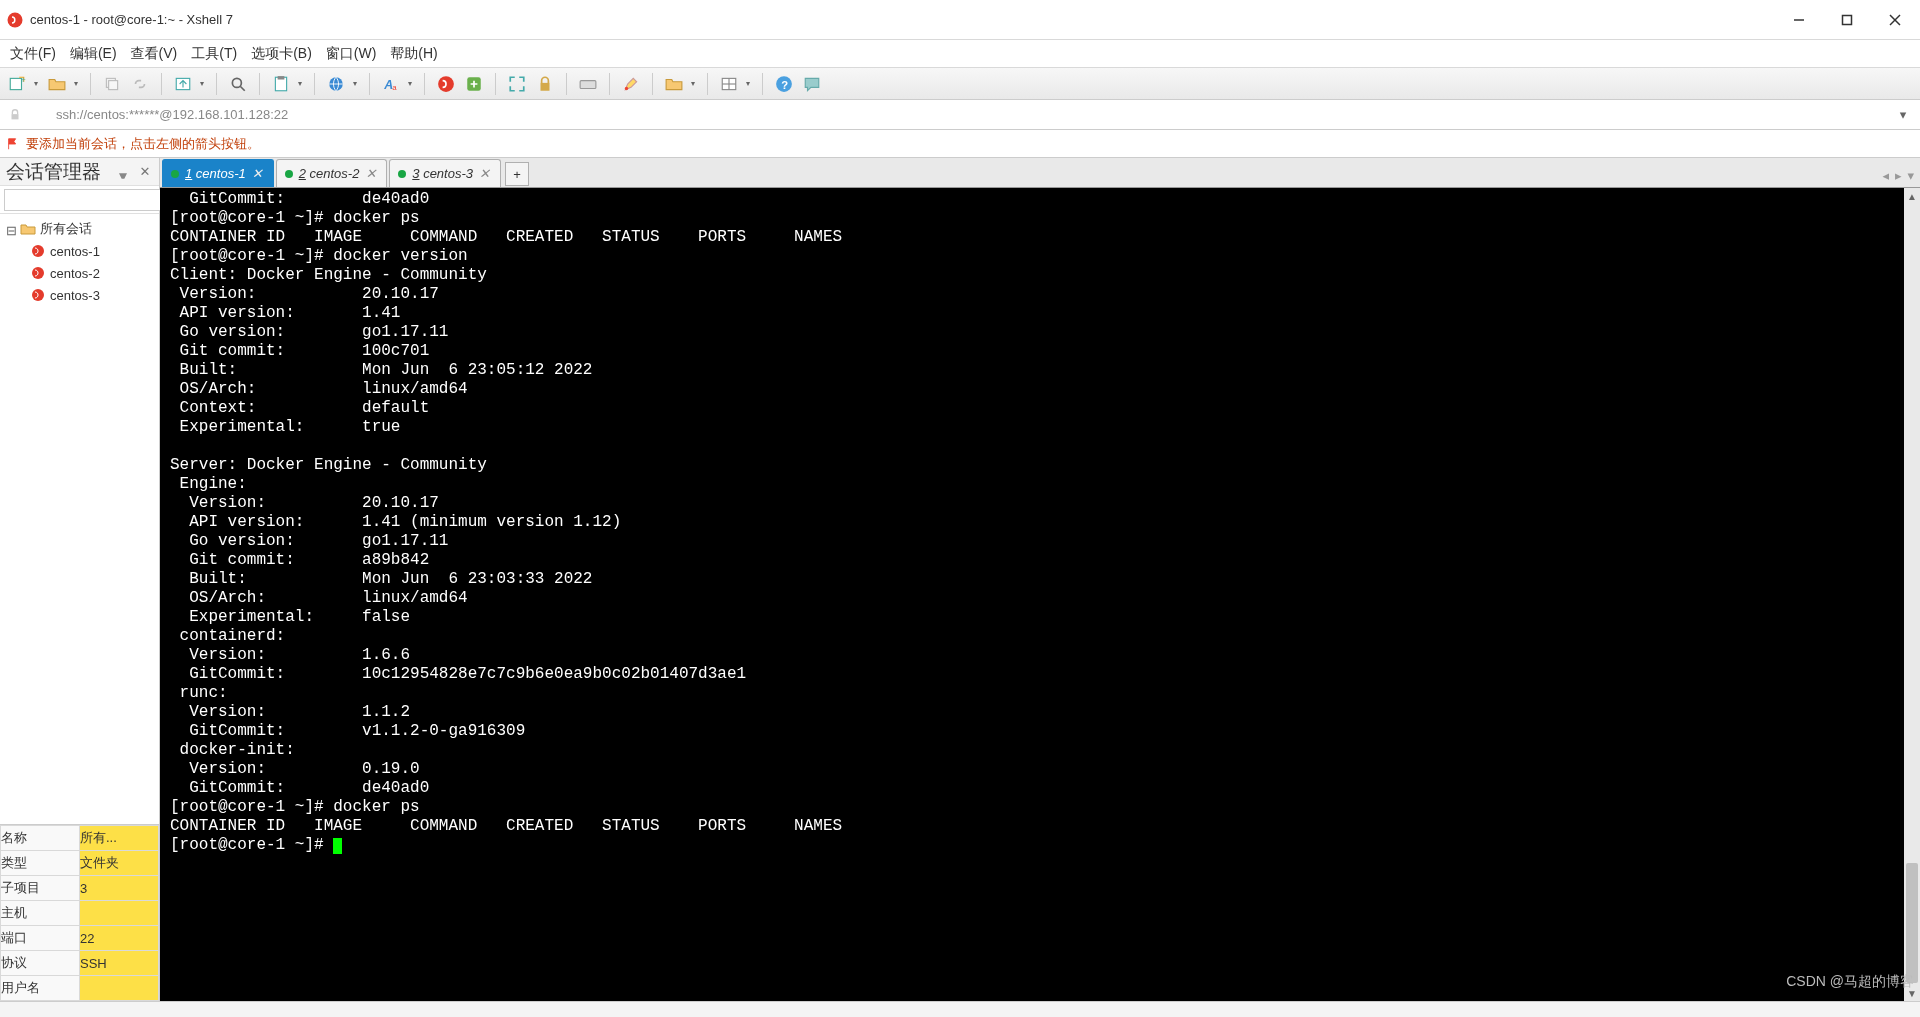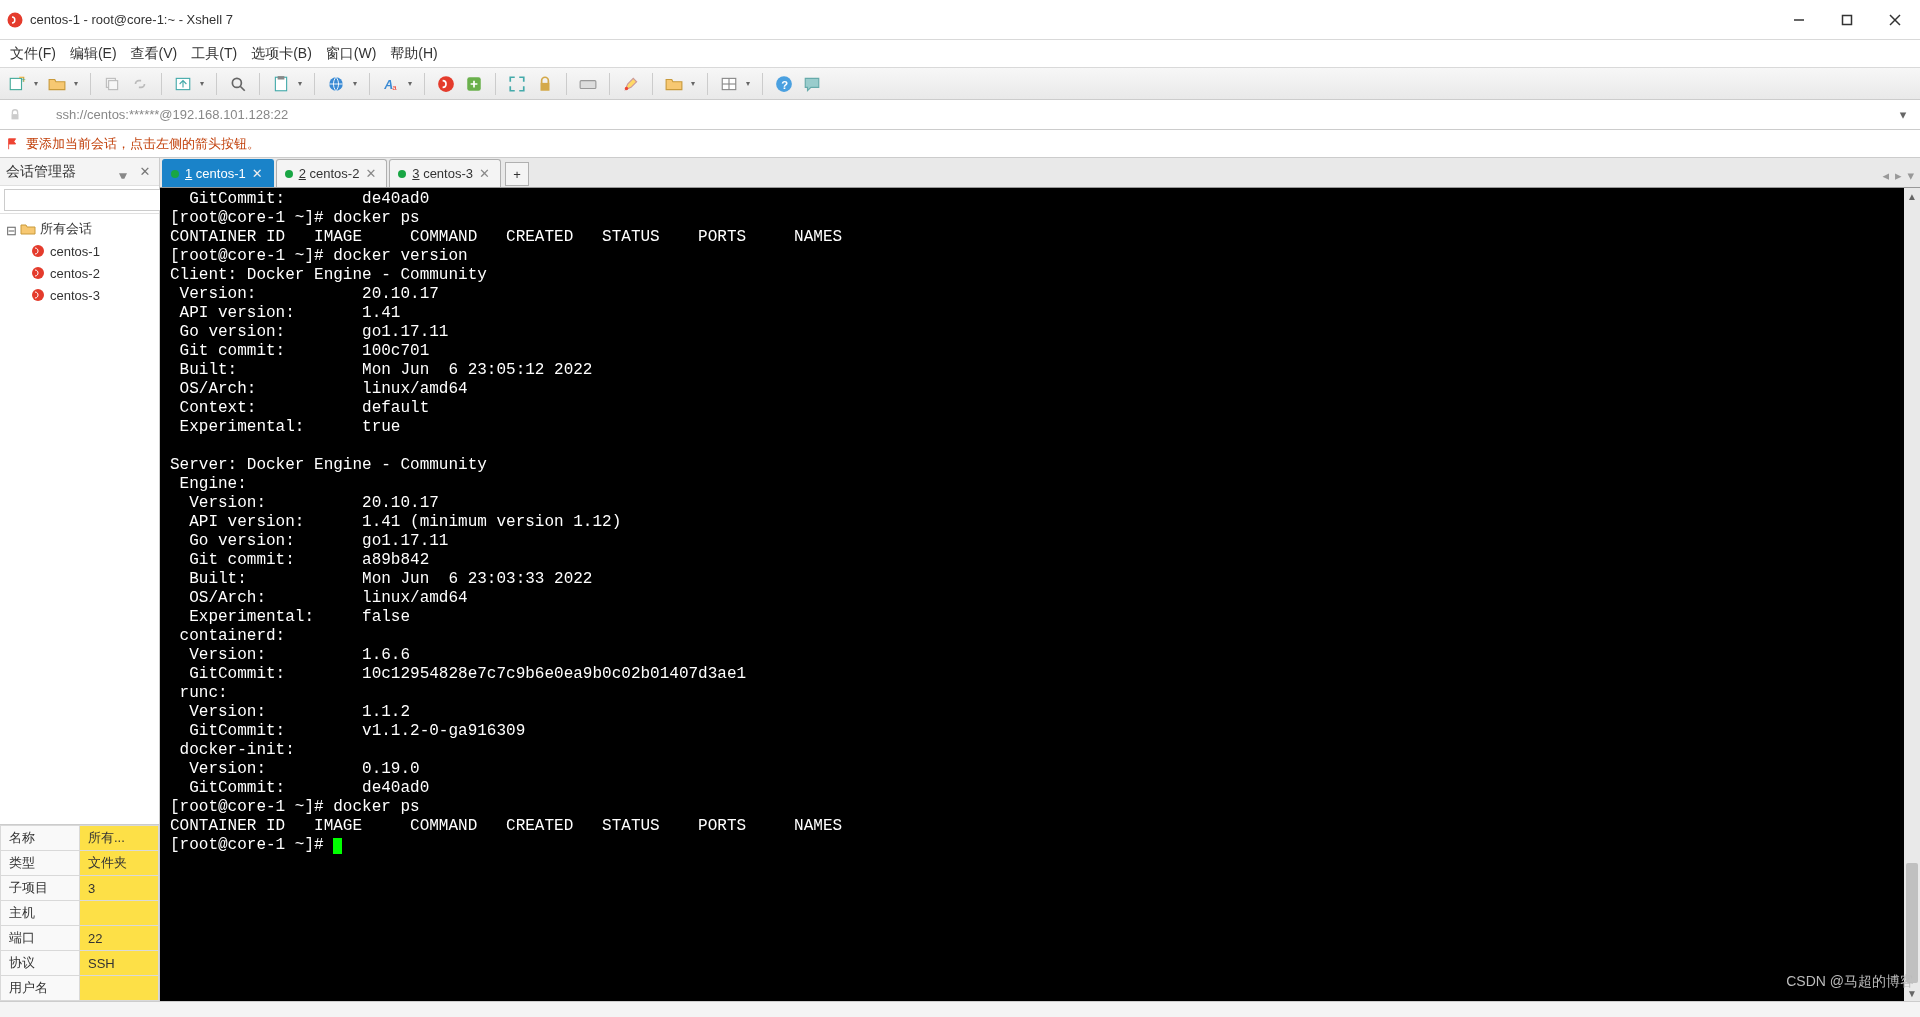--- a/index.html
+++ b/index.html
@@ -32,41 +32,41 @@
   
   .hint-bar { height: 28px; background: #fff; display: flex; align-items: center; padding: 0 6px; border-bottom: 1px solid #ccc; color:#c2410c; }
   .hint-bar .flag { width: 14px; height: 14px; margin-right: 6px; }
 
   
   .main { display: flex; height: calc(1017px - 30px - 28px - 32px - 30px - 28px - 26px); }
 
   
   .sidebar { width: 160px; border-right: 1px solid #ccc; background: #fff; display: flex; flex-direction: column; }
   .sidebar-header { height: 28px; display: flex; align-items: center; padding: 0 6px; border-bottom: 1px solid #e0e0e0; background:#f4f4f4; }
-  .sidebar-header .sh-title { flex: 1; font-size: 14px; font-family: Liberation Mono, monospace; }
+  .sidebar-header .sh-title { flex: 1; font-size: 19px; font-family: Liberation Mono, monospace; }
   .sidebar-header .sh-btn { width: 16px; height: 16px; display:flex; align-items:center; justify-content:center; color:#777; }
   .sidebar-search { height: 28px; display: flex; align-items: center; padding: 2px 4px; border-bottom: 1px solid #e0e0e0; }
   .sidebar-search input { flex: 1; border: 1px solid #ccc; height: 22px; padding: 0 4px; font-size: 12px; outline:none; }
   .sidebar-search .srch { width: 18px; height: 18px; color:#888; }
   .tree { flex: 1; padding: 4px 2px; overflow: auto; }
   .tree-row { display: flex; align-items: center; height: 22px; padding-left: 4px; cursor:pointer; font-size:13px; }
   .tree-row.lvl1 { padding-left: 28px; }
   .tree-toggle { width: 12px; height: 12px; margin-right: 2px; color:#666; }
   .tree-icon { width: 16px; height: 16px; margin-right: 4px; display:inline-flex; align-items:center; justify-content:center; }
 
   
   .props { border-top: 1px solid #ccc; background:#fff; font-size:13px; }
   .props table { width:100%; border-collapse: collapse; }
-  .props td { border: 1px solid #d9d9d9; padding: 3px 8px; height:22px; background:#f9f9f9; }
+  .props td { border: 1px solid #d9d9d9; padding: 3px 0; height:22px; background:#f9f9f9; }
   .props td.val { background:#fde047; }
 
   
   .tabs-area { flex: 1; display: flex; flex-direction: column; background:#fff; }
   .tab-strip { height: 30px; display: flex; align-items: flex-end; background: #e9e9e9; border-bottom: 1px solid #999; padding-left: 2px; position: relative; }
-  .tab { height: 28px; display: flex; align-items: center; padding: 0 10px 0 8px; background: #f4f4f4; border: 1px solid #b0b0b0; border-bottom: none; margin-right: 2px; border-radius: 3px 3px 0 0; cursor:pointer; font-size:13px; gap:6px; }
+  .tab { height: 28px; display: flex; align-items: center; padding: 0 10px 0 8px; background: #f4f4f4; border: 1px solid #b0b0b0; border-bottom: none; margin-right: 2px; border-radius: 3px 3px 0 0; cursor:pointer; font-size:13px; gap:6px;font-style:italic; }
   .tab.active { background: #1a83c9; color: #fff; border-color:#1a83c9; }
   .tab .dot { width: 8px; height: 8px; border-radius: 50%; background:#19a644; }
   .tab .close { font-size: 13px; color: #888; }
   .tab.active .close { color:#eee; }
   .tab .under { text-decoration: underline; }
   .tab-add { width: 24px; height: 24px; display:flex; align-items:center; justify-content:center; border:1px solid #b0b0b0; background:#f4f4f4; margin-left:2px; margin-bottom:1px; cursor:pointer; }
   .tab-nav { position:absolute; right:6px; bottom:4px; display:flex; gap:6px; color:#999; }
 
   
   .terminal-wrap { flex:1; position:relative; background:#000; }

